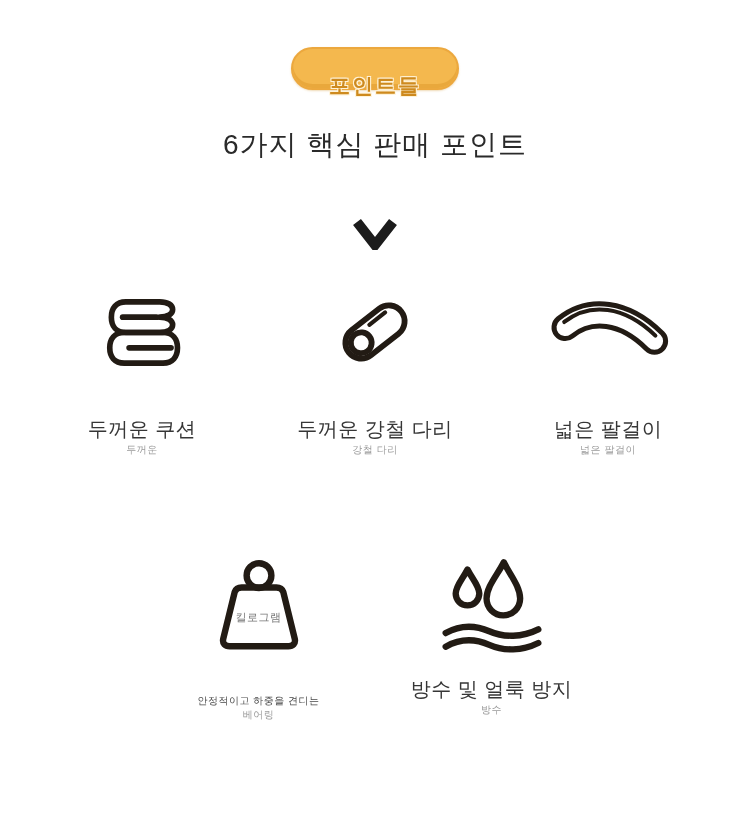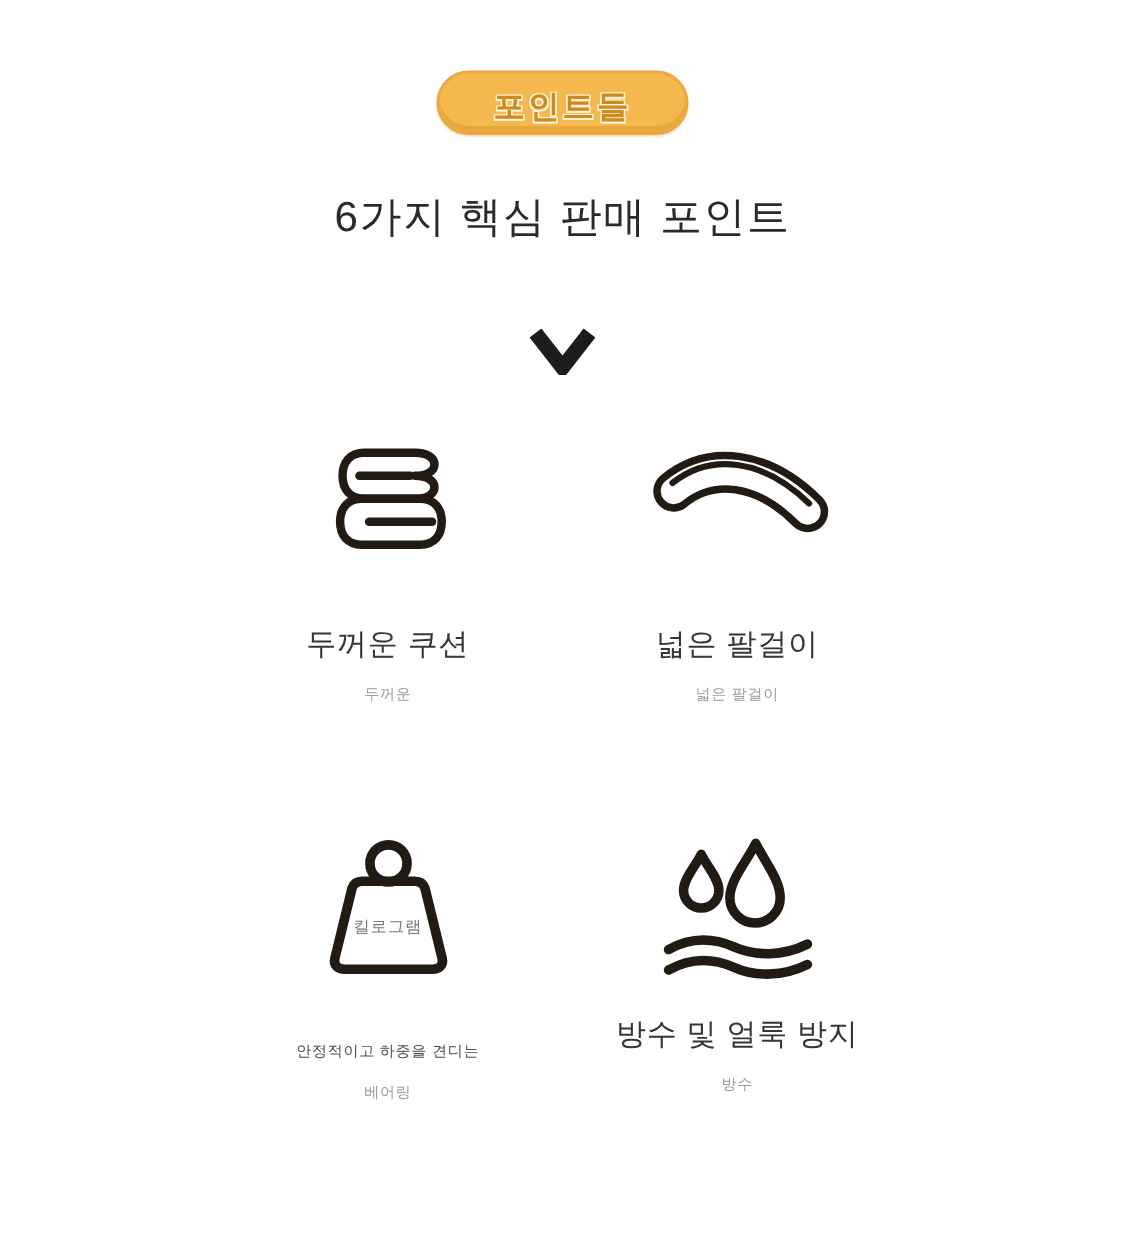--- a/index.html
+++ b/index.html
@@ -15,21 +15,21 @@
   }
 
   
   .badge {
     position: absolute;
     top: 47px;
     left: 50%;
     transform: translateX(-50%);
     height: 43px;
     line-height: 39px;
-    padding: 3px 36px;
+    padding: 17px 36px;
     background: #F4B84E;
     border: 2px solid #ECA83E;
     border-radius: 22px;
     box-shadow: inset 0 -4px 0 rgba(224,154,45,0.55), 0 1px 2px rgba(210,150,50,0.35);
     font-size: 21px;
     font-weight: bold;
     letter-spacing: 2px;
     color: #CE8A1E;
     text-shadow: -1px -1px 0 #FFF3D8, 1px -1px 0 #FFF3D8, -1px 1px 0 #FFF3D8, 1px 1px 0 #FFF3D8;
   }
@@ -83,21 +83,20 @@
   .feature-label {
     margin-top: 34px;
     font-size: 20px;
     font-weight: 500;
     letter-spacing: 0.5px;
     color: #363636;
   }
   .row-2 .feature-label { margin-top: 8px; }
   .feature-label.small { font-size: 10px; margin-top: 26px; color: #4a4a4a; }
   .feature-sub {
-    margin-top: 13px;
     font-size: 10px;
     color: #9b9b9b;
     letter-spacing: 0.5px;
   }
   .icon-inline-text {
     position: absolute;
     top: 70px;
     left: 0;
     width: 100%;
     text-align: center;
@@ -134,20 +133,33 @@
           <path class="ink" d="M42,22 H84 C94,22 100,26 100,31.5 C100,37 94,41 84,41 C94,41 100,45 100,50.5 C100,56 94,60 84,60 H42 C30,60 24,52 24,41 C24,30 30,22 42,22 Z"></path>
           <path class="ink" d="M38,41 H80"></path>
           <path class="ink" d="M40,60 H88 C100,60 106,68 106,79 C106,90 100,98 88,98 H40 C28,98 22,90 22,79 C22,68 28,60 40,60 Z"></path>
           <path class="ink" d="M98,79 H46"></path>
         </svg>
       </div>
       <div class="feature-label">두꺼운 쿠션</div>
       <div class="feature-sub">두꺼운</div>
     </div>
 
+    <div class="feature">
+      <div class="icon-box">
+        <svg width="100" height="100" viewBox="0 0 120 120">
+          <g transform="rotate(-38 60 60)">
+            <path class="ink" d="M39,41 H81 A19,19 0 0 1 81,79 H39 A19,19 0 0 1 39,41 Z"></path>
+            <circle class="ink" cx="39" cy="60" r="12.5"></circle>
+            <path class="ink-thin" d="M60,49 L84,49"></path>
+          </g>
+        </svg>
+      </div>
+      <div class="feature-label">두꺼운 강철 다리</div>
+      <div class="feature-sub">강철 다리</div>
+    </div>
 
     <div class="feature">
       <div class="icon-box">
         <svg width="150" height="82" viewBox="0 0 140 90">
           <path d="M23,40 C50,18 88,22 121,55" stroke="#221B14" stroke-width="30" fill="none" stroke-linecap="round"></path>
           <path class="ink-white" d="M23,40 C50,18 88,22 121,55" stroke-width="19"></path>
           <path d="M22,34 C50,12 88,16 122,49" stroke="#221B14" stroke-width="4.5" fill="none" stroke-linecap="round"></path>
         </svg>
       </div>
       <div class="feature-label">넓은 팔걸이</div>

